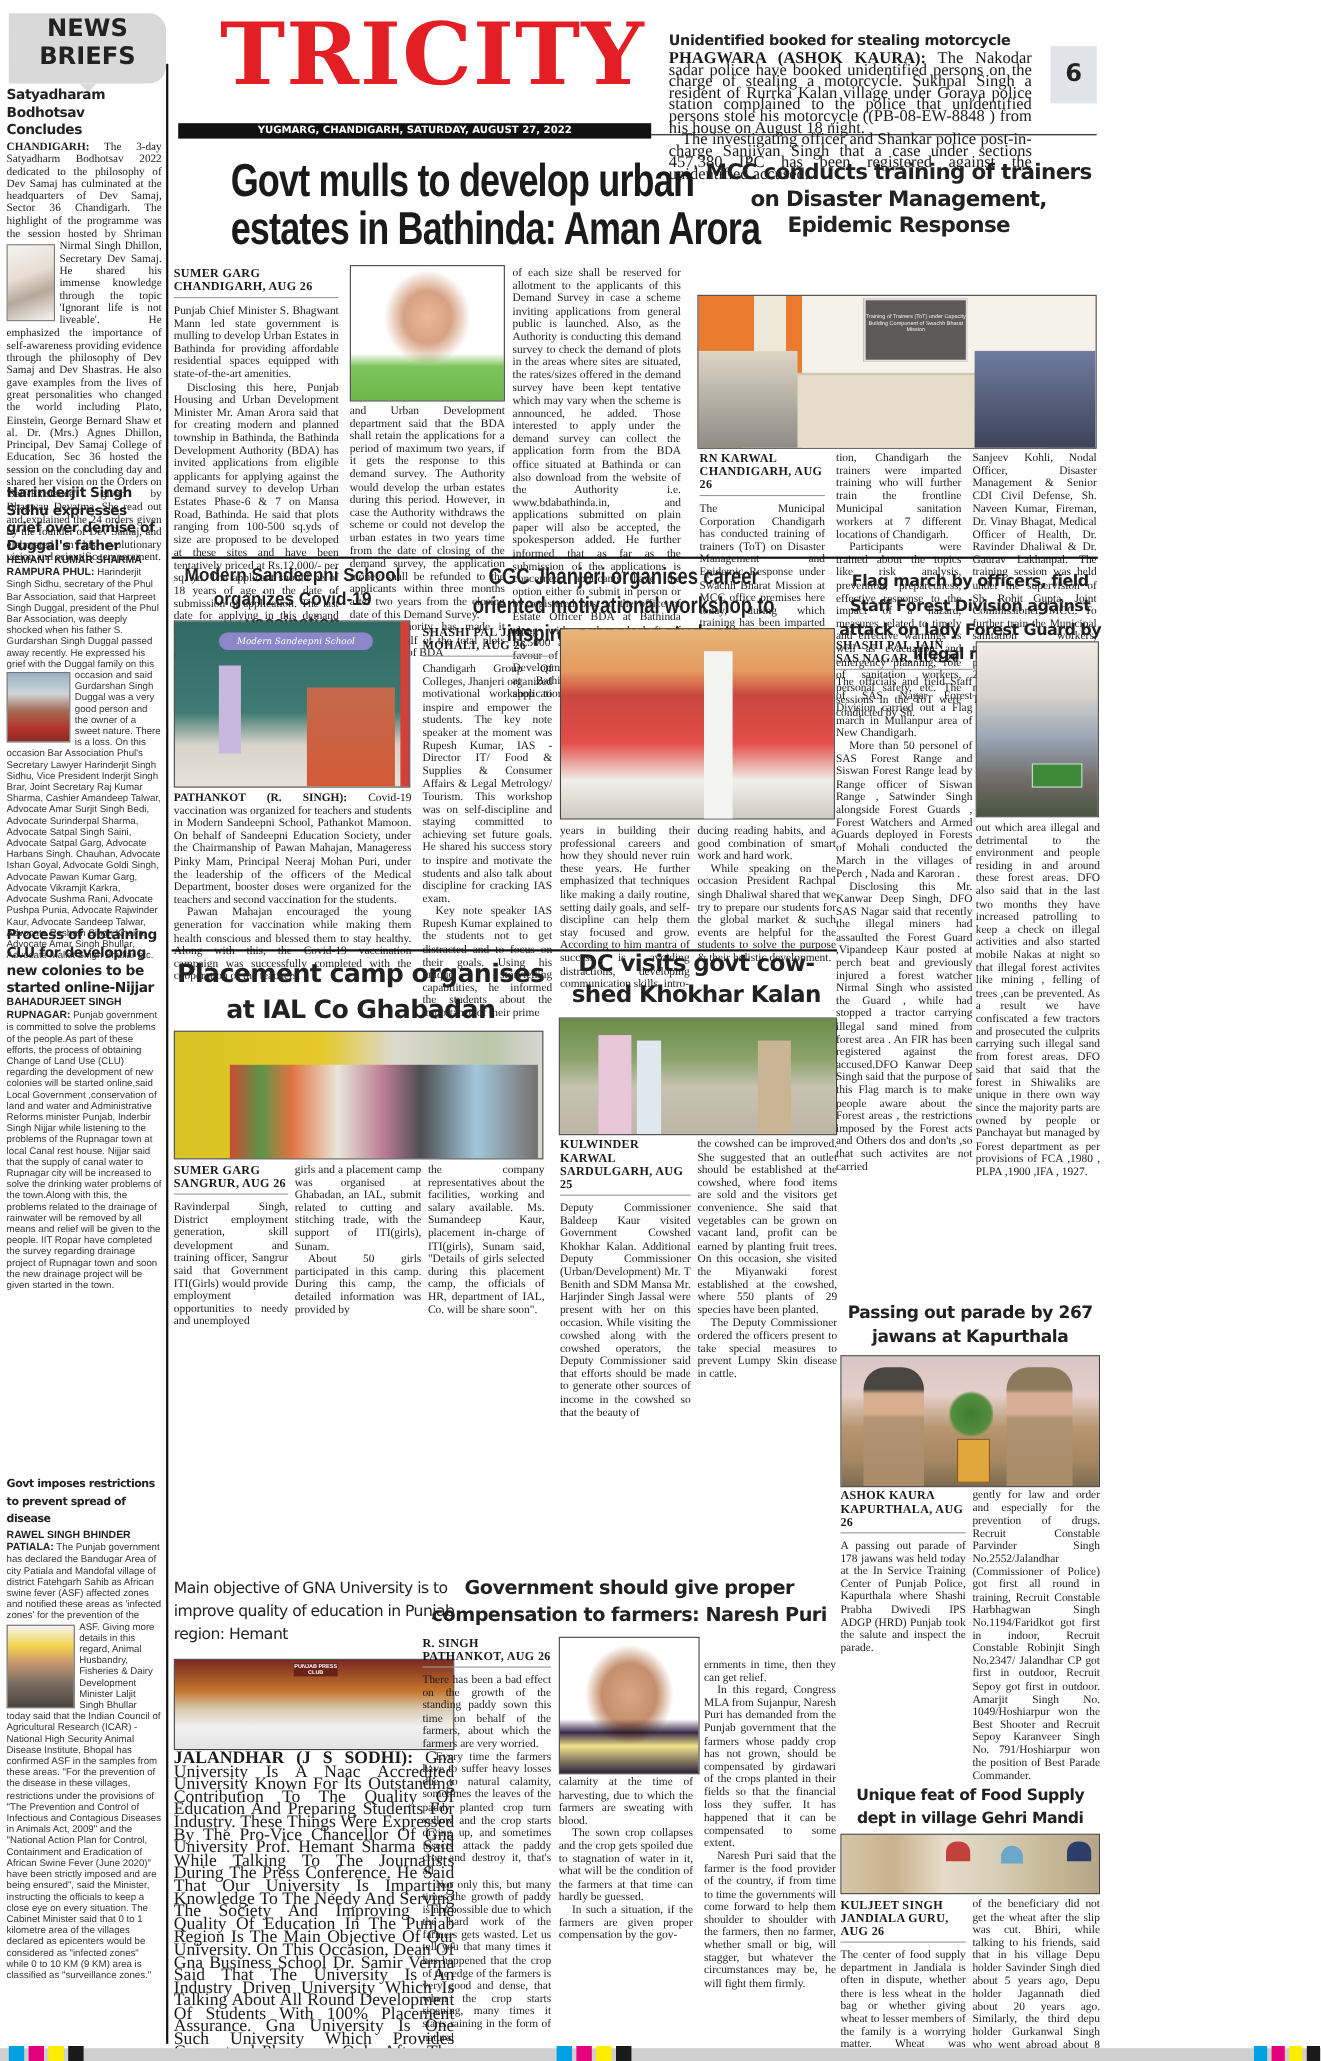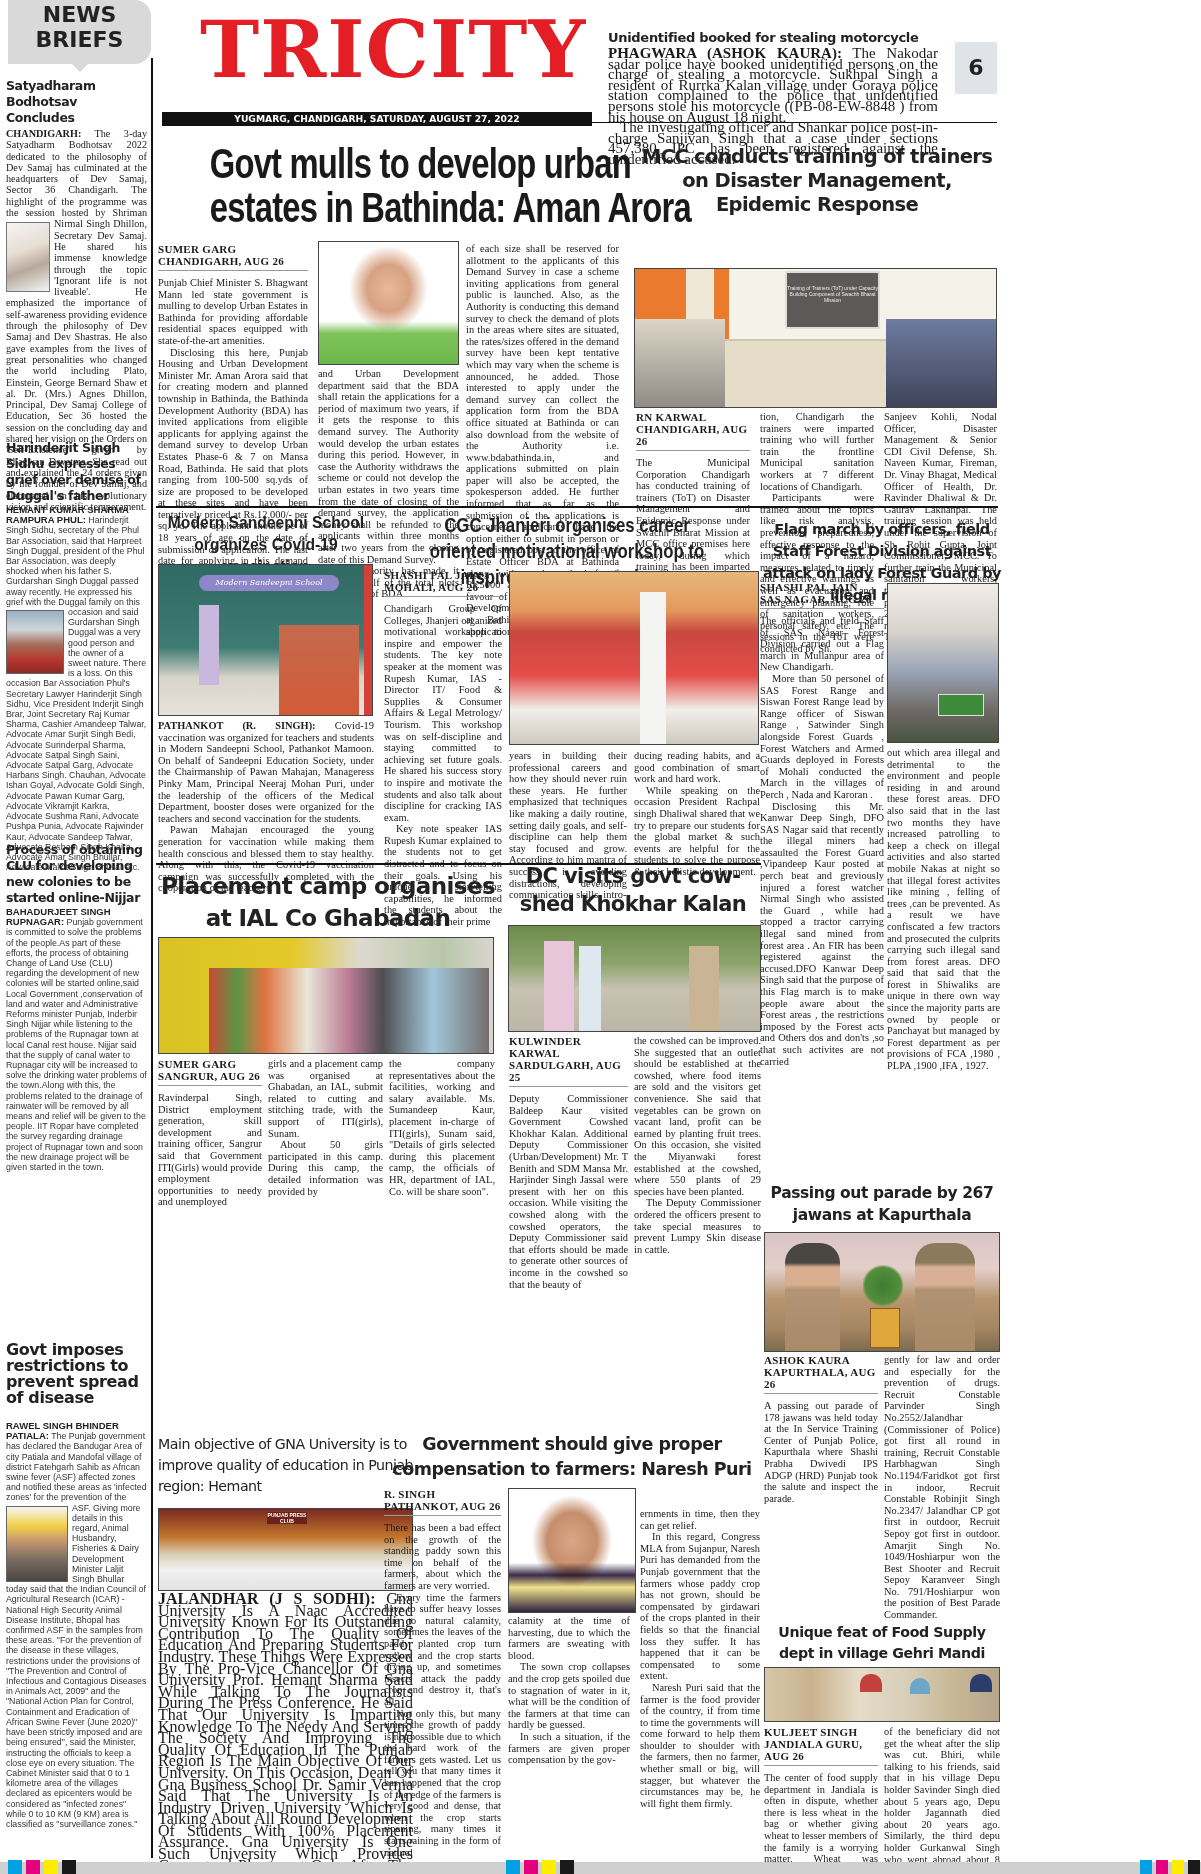--- a/index.html
+++ b/index.html
@@ -13,21 +13,21 @@
 .hl{font-family:"DejaVu Sans",sans-serif;font-weight:bold;color:#222;text-align:center;letter-spacing:-.6px}
 .photo{position:absolute;border:1px solid #444;overflow:hidden}
 .rule-h{position:absolute;height:2px;background:#111}
 .rule-v{position:absolute;width:2px;background:#111}
 .col{position:absolute}
 p+p{text-indent:12px}
 </style>
 </head>
 <body>
 
-<div class="abs" style="left:8px;top:0;width:143px;height:64px;background:#d9d9d9;border-radius:0 16px 16px 0;text-align:center;padding-top:2px">
+<div class="abs" style="left:8px;top:12px;width:143px;height:64px;background:#d9d9d9;border-radius:0 16px 16px 0;text-align:center;padding-top:2px">
   <div class="sans" style="font-family:'DejaVu Sans',sans-serif;font-weight:bold;font-size:22px;line-height:25px;color:#222">NEWS</div>
   <div class="sans" style="font-family:'DejaVu Sans',sans-serif;font-weight:bold;font-size:22px;line-height:25px;color:#222">BRIEFS</div>
   <div style="position:absolute;left:64px;bottom:-8px;width:0;height:0;border-left:8px solid transparent;border-right:8px solid transparent;border-top:8px solid #d9d9d9"></div>
 </div>
 
 <div class="abs" style="left:200px;top:10px;width:390px;height:80px;font-family:'DejaVu Serif',serif;font-weight:bold;font-size:78px;line-height:80px;color:#e31e24;letter-spacing:1px;transform:scaleX(1.02);transform-origin:left">TRICITY</div>
 
 <div class="abs" style="left:162px;top:112px;width:430px;height:14px;background:#111;color:#fff;text-align:center;font-family:'DejaVu Sans',sans-serif;font-weight:bold;font-size:9.2px;line-height:14px">
   <span>YUGMARG, CHANDIGARH, SATURDAY, AUGUST 27, 2022</span>
 </div>
@@ -69,21 +69,21 @@
 
 <div class="col" style="left:6px;top:842px;width:141px">
   <div style="font-family:'DejaVu Sans',sans-serif;font-weight:bold;font-size:12.5px;line-height:16px;color:#222;letter-spacing:-.4px;margin-bottom:1px">Process of obtaining CLU for developing new colonies to be started online-Nijjar</div>
   <div class="sans-body" style="font-size:8.8px;line-height:10.2px">
     <b style="display:block;color:#222;font-size:9.5px">BAHADURJEET SINGH</b>
     <b style="color:#222;font-size:9.5px">RUPNAGAR:</b> <span>Punjab government is committed to solve the problems of the people.As part of these efforts, the process of obtaining Change of Land Use (CLU) regarding the development of new colonies will be started online,said Local Government ,conservation of land and water and Administrative Reforms minister Punjab, Inderbir Singh Nijjar while listening to the problems of the Rupnagar town at local Canal rest house. Nijjar said that the supply of canal water to Rupnagar city will be increased to solve the drinking water problems of the town.Along with this, the problems related to the drainage of rainwater will be removed by all means and relief will be given to the people. IIT Ropar have completed the survey regarding drainage project of Rupnagar town and soon the new drainage project will be given started in the town.</span>
   </div>
 </div>
 
 <div class="col" style="left:6px;top:1342px;width:141px">
-  <div style="font-family:'DejaVu Sans',sans-serif;font-weight:bold;font-size:16px;line-height:16px;color:#222;letter-spacing:-.4px;margin-bottom:15px">Govt imposes restrictions to prevent spread of disease</div>
+  <div style="font-family:'DejaVu Sans',sans-serif;font-weight:bold;font-size:10px;line-height:16px;color:#222;letter-spacing:-.4px;margin-bottom:1px">Govt imposes restrictions to prevent spread of disease</div>
   <div class="sans-body" style="font-size:8.8px;line-height:10.2px">
     <b style="display:block;color:#222;font-size:9.5px">RAWEL SINGH BHINDER</b>
     <b style="color:#222;font-size:9.5px">PATIALA:</b> <span>The Punjab government has declared the Bandugar Area of city Patiala and Mandofal village of district Fatehgarh Sahib as African swine fever (ASF) affected zones and notified these areas as 'infected zones' for the prevention of the ASF.</span>
     <div style="float:left;width:62px;height:76px;margin:3px 4px 2px 0;background:linear-gradient(180deg,#f5f5f5 0%,#f2d24a 25%,#c8996f 45%,#7b6d62 70%,#4c4540 100%);border:1px solid #666"></div>
     <span>Giving more details in this regard, Animal Husbandry, Fisheries &amp; Dairy Development Minister Laljit Singh Bhullar today said that the Indian Council of Agricultural Research (ICAR) - National High</span>
     <span>Security Animal Disease Institute, Bhopal has confirmed ASF in the samples from these areas. "For the prevention of the disease in these villages, restrictions under the provisions of "The Prevention and Control of Infectious and Contagious Diseases in Animals Act, 2009" and the "National Action Plan for Control, Containment and Eradication of African Swine Fever (June 2020)" have been strictly imposed and are being ensured", said the Minister, instructing the officials to keep a close eye on every situation. The Cabinet Minister said that 0 to 1 kilometre area of the villages declared as epicenters would be considered as "infected zones" while 0 to 10 KM (9 KM) area is classified as "surveillance zones."</span>
   </div>
 </div>
 
 <div class="abs" style="left:158px;top:142px;width:470px;text-align:center">

